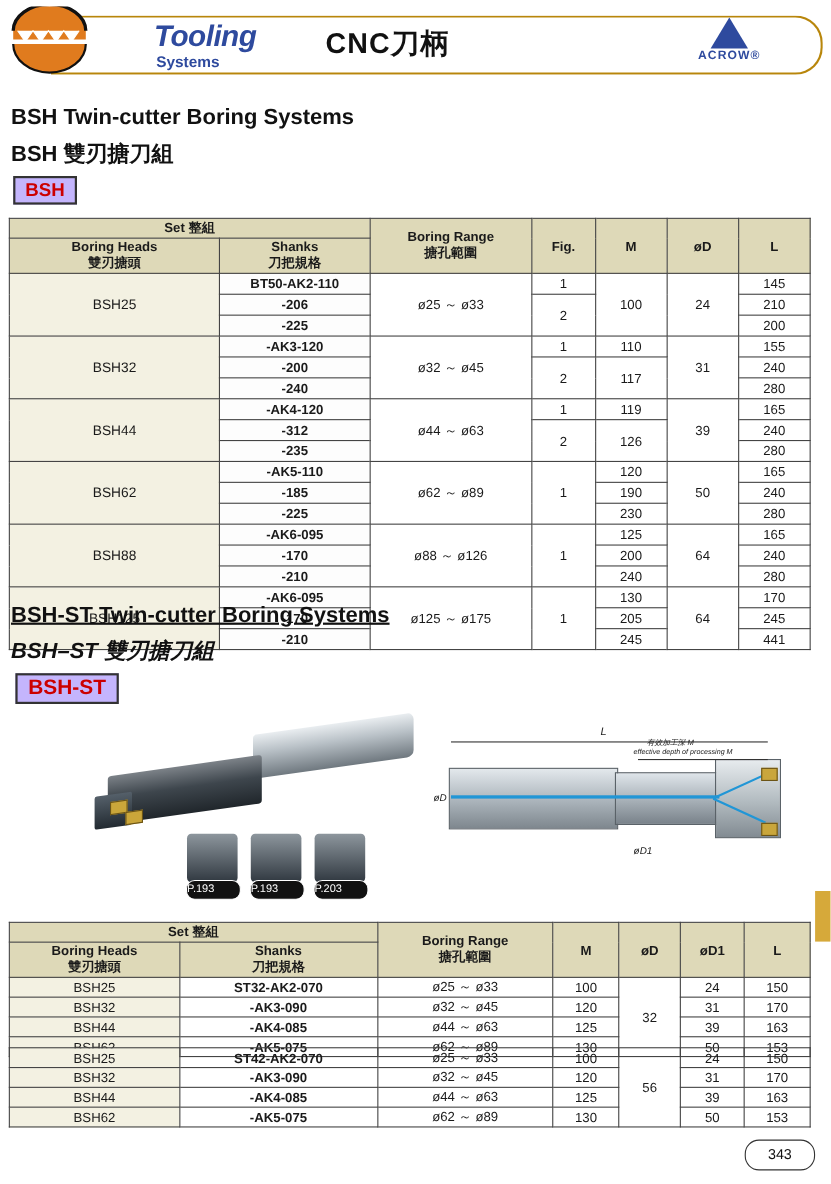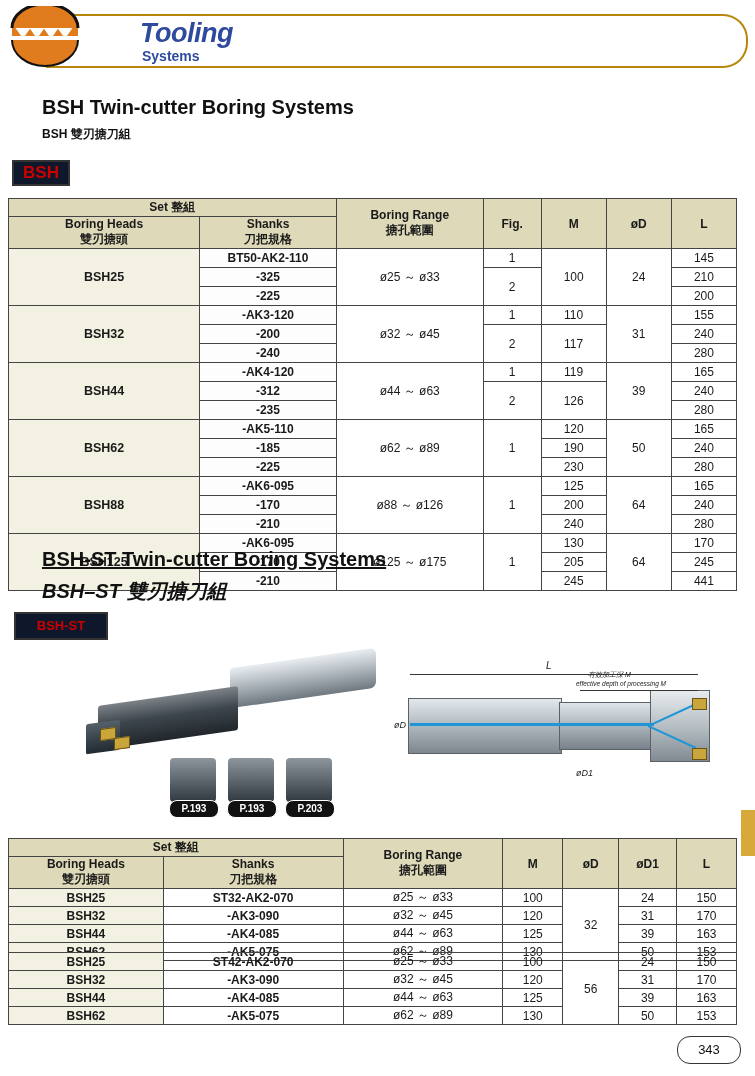--- a/index.html
+++ b/index.html
@@ -41,39 +41,39 @@
   }
   .acrow-tri{
     width:0;height:0;margin:0 auto;
     border-left:17px solid transparent;border-right:17px solid transparent;
     border-bottom:28px solid #2e4a9e;
   }
   .acrow-txt{font-size:11px;font-weight:bold;color:#2e4a9e;letter-spacing:1px;margin-top:1px;}
 
   
   .sec-title{
-    position:absolute;font-weight:bold;color:#111;margin-left:32px;
+    position:absolute;font-weight:bold;color:#111;
   }
   .t1{left:10px;top:96px;font-size:20px;}
-  .t2{left:10px;top:126px;font-size:12px;}
+  .t2{left:10px;top:126px;font-size:20px;}
   .tag{
-    position:absolute;border:2px solid #333;background:#0f172a;
+    position:absolute;border:2px solid #333;background:#c4b5fd;
     font-weight:bold;color:#cc0000;text-align:center;
   }
   .tag1{left:12px;top:160px;width:54px;height:22px;font-size:17px;line-height:22px;}
   .t3{left:10px;top:548px;font-size:20px;text-decoration:underline;}
   .t4{left:10px;top:578px;font-size:20px;font-style:italic;}
-  .tag2{left:14px;top:612px;width:90px;height:24px;font-size:13px;line-height:24px;}
+  .tag2{left:14px;top:612px;width:90px;height:24px;font-size:19px;line-height:24px;}
 
   
   table{border-collapse:collapse;position:absolute;border-radius:17px;}
   td,th{border:1px solid #444;font-size:11px;text-align:center;padding:0;}
   .tbl1{left:8px;top:198px;width:729px;}
   .tbl1 th{background:#ded9b8;font-weight:bold;font-size:12px;height:17px;}
-  .c-head{background:#f3f1e2;font-weight:bold;font-size:12.5px;}
+  .c-head{background:#f3f1e2;font-weight:normal;font-size:12.5px;}
   .c-shank{background:#fdfdfd;font-weight:bold;font-size:12px;}
   .c-plain{background:#ffffff;font-size:12px;}
   .r{height:19px;}
 
   .tbl2{left:8px;top:838px;width:729px;}
   .tbl2 th{background:#ded9b8;font-weight:bold;font-size:12px;height:17px;}
   .tbl2 td{height:17px;font-size:12px;}
   .tbl3{left:8px;top:952px;width:729px;}
   .tbl3 td{height:17px;font-size:12px;}
   .bold{font-weight:bold;}
@@ -108,21 +108,21 @@
     position:absolute;width:46px;height:44px;
     background:linear-gradient(180deg,#8d969d,#303840);
     border-radius:4px;
   }
   .chip1{left:170px;top:758px;}
   .chip2{left:228px;top:758px;}
   .chip3{left:286px;top:758px;}
   .pbadge{
     position:absolute;width:48px;height:16px;background:#111;color:#fff;
     border:1px solid #fff;border-radius:8px;font-size:10px;line-height:16px;
-    text-align:center;font-weight:bold;
+    font-weight:normal;
   }
   .pb1{left:169px;top:800px;}
   .pb2{left:227px;top:800px;}
   .pb3{left:285px;top:800px;}
 
   .diagram{
     position:absolute;left:398px;top:650px;width:330px;height:160px;
   }
   .dg-shank{
     position:absolute;left:10px;top:48px;width:152px;height:54px;
@@ -166,21 +166,26 @@
 
   <svg class="logo-arc" viewBox="0 0 74 62">
     <path d="M4 22 A33 24 0 0 1 70 22 L70 30 L4 30 Z" fill="#e07b1e"></path>
     <path d="M4 22 A33 24 0 0 1 70 22" fill="none" stroke="#111" stroke-width="3"></path>
     <path d="M8 22 l7 10 l7 -10 l7 10 l7 -10 l7 10 l7 -10 l7 10 l7 -10" fill="#fff" stroke="#fff" stroke-width="1"></path>
     <path d="M4 34 A33 26 0 0 0 70 34" fill="#e07b1e" stroke="#111" stroke-width="2"></path>
   </svg>
 
   <div class="hdr-tooling">Tooling</div>
   <div class="hdr-systems">Systems</div>
-
+  <div class="hdr-cnc">CNC刀柄</div>
+
+  <div class="acrow">
+    <div class="acrow-tri"></div>
+    <div class="acrow-txt">ACROW®</div>
+  </div>
 </div>
 
 <div class="sec-title t1">BSH Twin-cutter Boring Systems</div>
 <div class="sec-title t2">BSH 雙刃搪刀組</div>
 <div class="tag tag1">BSH</div>
 
 <table class="tbl1">
   <colgroup>
     <col style="width:182px">
       <col style="width:130px">
@@ -216,21 +221,21 @@
   <tr class="r">
     <td class="c-head" rowspan="3">BSH25</td>
     <td class="c-shank">BT50-AK2-110</td>
     <td class="c-plain" rowspan="3">ø25  ～ ø33</td>
     <td class="c-plain">1</td>
     <td class="c-plain" rowspan="3">100</td>
     <td class="c-plain" rowspan="3">24</td>
     <td class="c-plain">145</td>
   </tr>
   <tr class="r">
-    <td class="c-shank">-325</td>
+    <td class="c-shank">-206</td>
     <td class="c-plain" rowspan="2">2</td>
     <td class="c-plain">210</td>
   </tr>
   <tr class="r">
     <td class="c-shank">-225</td>
     <td class="c-plain">200</td>
   </tr>
 
   <tr class="r">
     <td class="c-head" rowspan="3">BSH32</td>

